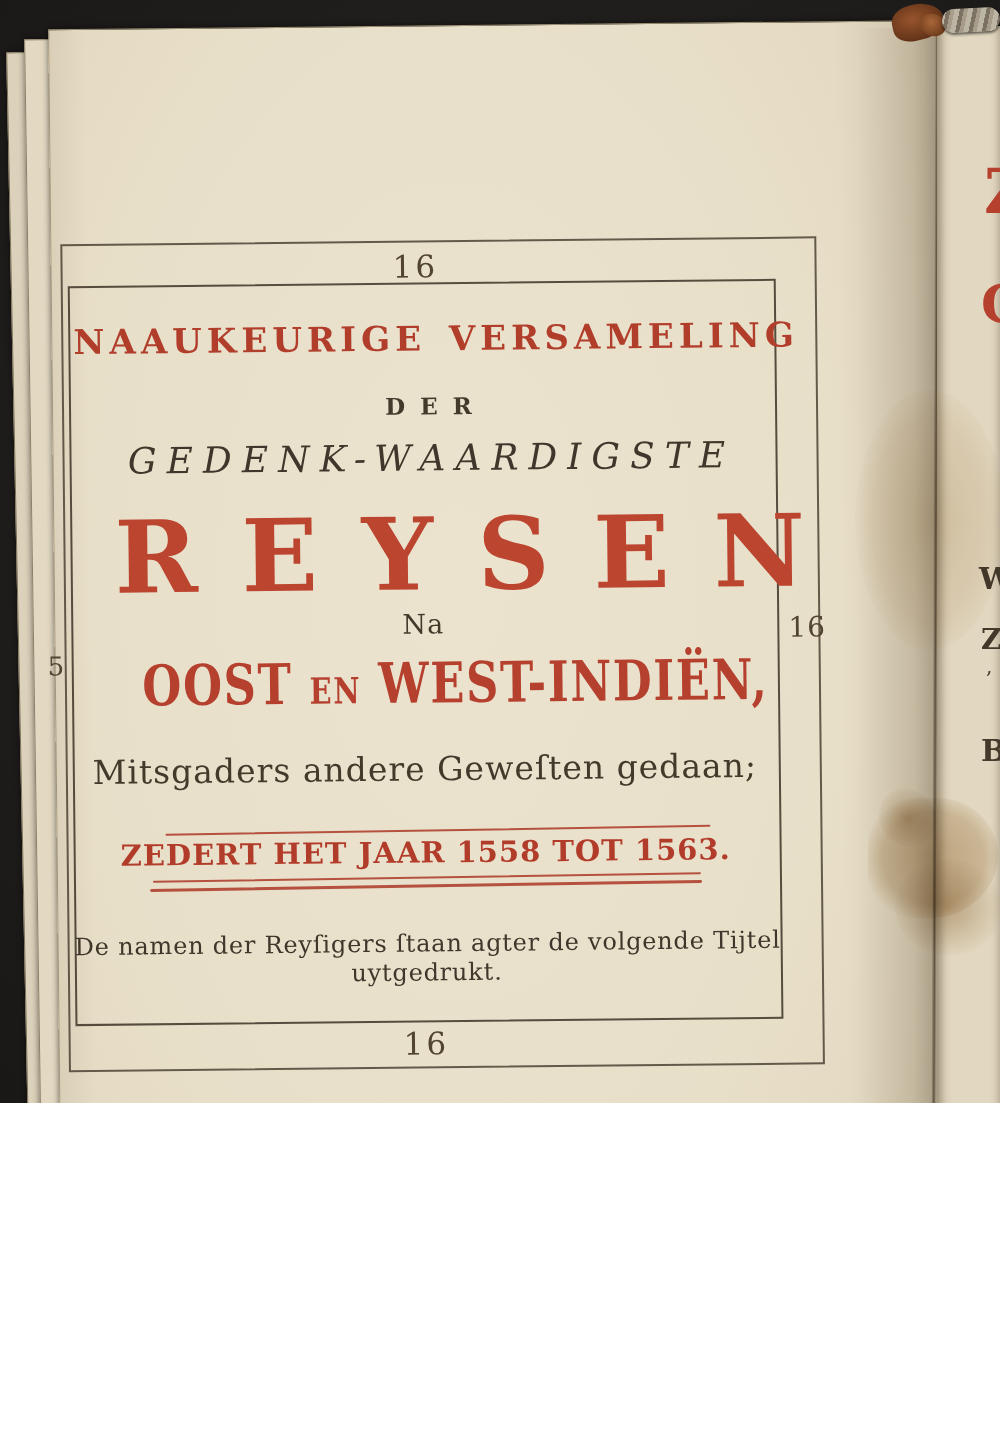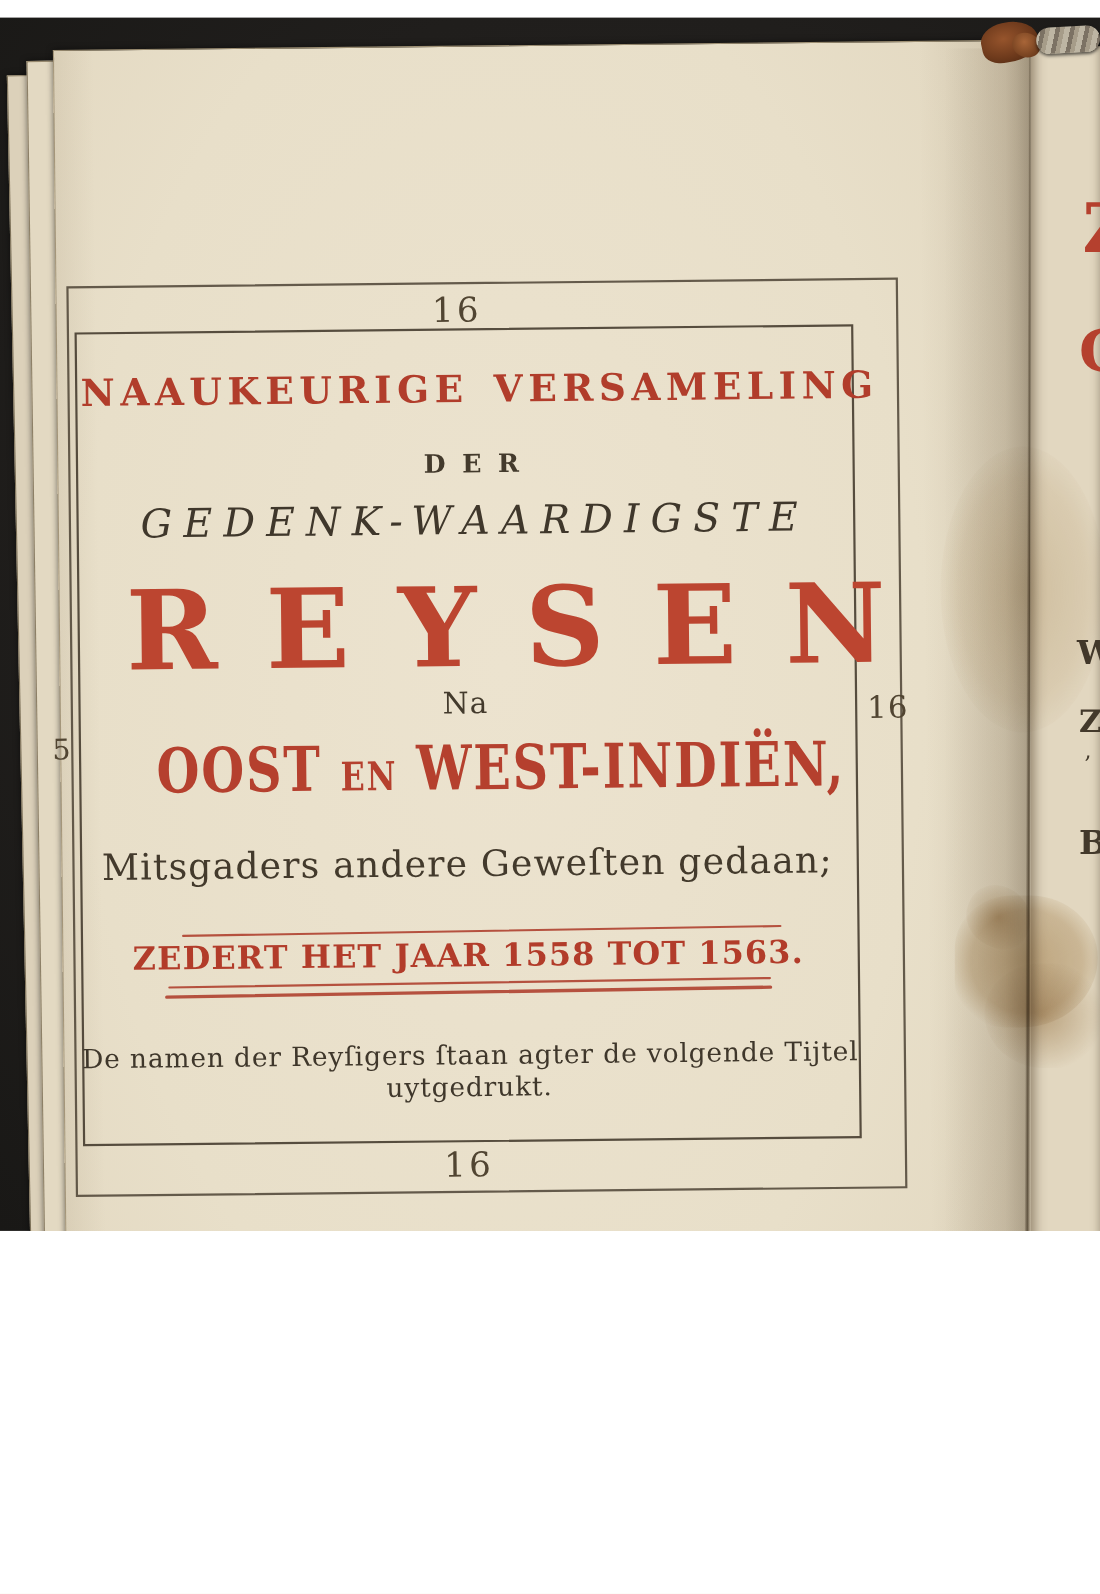--- a/index.html
+++ b/index.html
@@ -1,20 +1,19 @@
 <!DOCTYPE html>
 <html><head>
 <meta charset="utf-8">
 <style>
   html,body{margin:0;padding:0;}
   .root{
     position:relative;width:1000px;height:1103px;overflow:hidden;
     background:radial-gradient(ellipse at 55% 45%, #262422 0%, #201e1c 60%, #191816 100%);
     font-family:"DejaVu Serif", serif;
-    margin-top:16px;
   }
   
   .sheet{position:absolute;box-shadow:0 0 6px rgba(0,0,0,0.55);}
   .sheet-c{
     left:6px;top:34px;width:925px;height:1408px;background:#dcd1ba;
     transform:rotate(-1.15deg);transform-origin:top right;
     border-left:1px solid #7d7159;border-top:1px solid #8c7f66;border-bottom:1px solid #8c7f66;
   }
   .sheet-b{
     left:24px;top:26px;width:912px;height:1411px;background:#e3d9c2;

